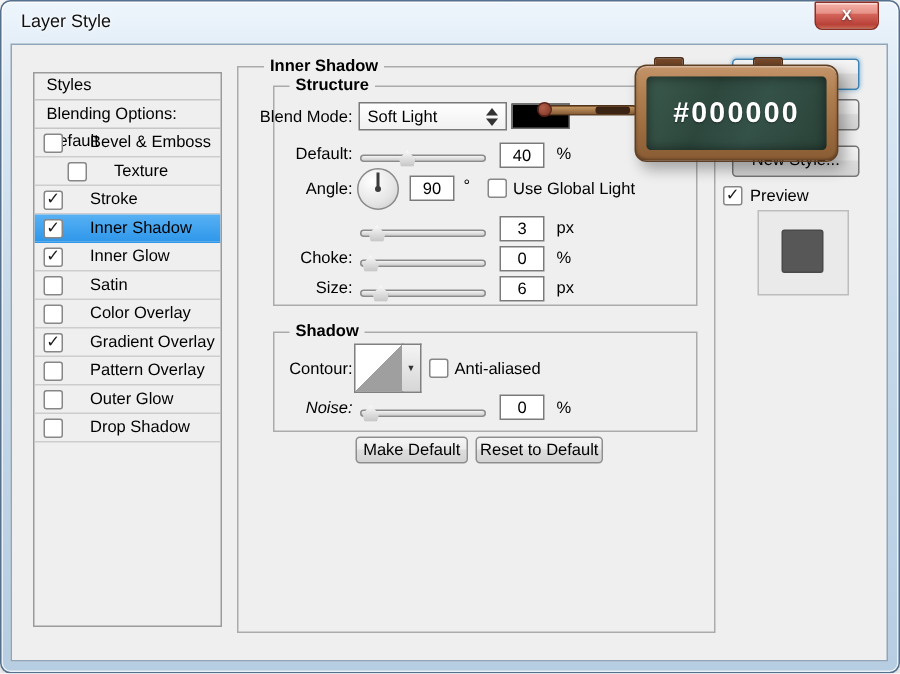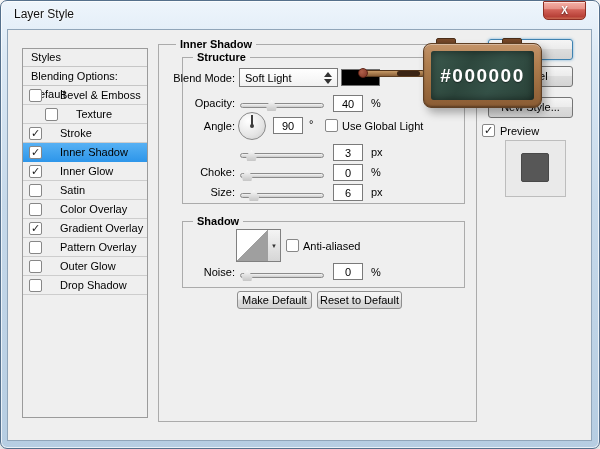--- a/index.html
+++ b/index.html
@@ -69,21 +69,21 @@
   .cdrop{position:absolute;width:13px;height:33px;border:1px solid #808080;border-left:none;box-sizing:border-box;
     background:linear-gradient(#f4f4f4,#d6d6d6);display:flex;align-items:center;justify-content:center;
     font-size:6px;color:#333;cursor:pointer;}
 
   .pbox{position:absolute;left:505px;top:140px;width:61px;height:57px;background:#eaeaea;border:1px solid #bdbdbd;box-sizing:border-box;}
   .pswatch{position:absolute;left:521px;top:153px;width:28px;height:29px;background:#575757;border:1px solid #494949;border-radius:2px;box-sizing:border-box;}
 
   
   .tab{position:absolute;width:20px;height:10px;border:1px solid #4a2d18;border-radius:2px;
     background:linear-gradient(180deg,#7a4a2a,#5e3820);box-sizing:border-box;z-index:19;}
-  .frame{position:absolute;left:423px;top:43px;width:119px;height:65px;border:1px solid #5f3f24;border-radius:8px;
+  .frame{position:absolute;left:423px;top:43px;width:136px;height:65px;border:1px solid #5f3f24;border-radius:8px;
     background:linear-gradient(180deg,#c4946a 0%,#b07f50 30%,#9a6a3e 70%,#8a5c34 100%);
     box-shadow:inset 0 1px 0 rgba(255,255,255,.35),inset 0 -1px 2px rgba(0,0,0,.35),4px 5px 9px rgba(0,0,0,.30);
     box-sizing:border-box;z-index:20;text-align:center;}
   .board{position:absolute;left:7px;top:7px;right:7px;bottom:7px;border-radius:3px;
     background:linear-gradient(115deg,#3c5a4e 0%,#2d473d 35%,#355248 60%,#2a4238 100%);
     box-shadow:inset 0 0 8px rgba(0,0,0,.55);display:flex;align-items:center;justify-content:center;}
   .board-text{color:#fff;font-weight:bold;font-size:19px;letter-spacing:1.5px;text-shadow:0 1px 1px rgba(0,0,0,.45);}
   .stick{position:absolute;left:363px;top:70px;width:62px;height:7px;border-radius:3px;border:1px solid rgba(60,35,15,.75);
     background:linear-gradient(180deg,#c79a66,#8a5f38);box-sizing:border-box;z-index:18;}
   .stick-band{position:absolute;left:55%;top:0;width:38%;height:100%;background:#3b2414;border-radius:2px;}
@@ -162,21 +162,21 @@
   <div class="lbl" style="left:145px;top:72px;">Blend Mode:</div>
   <div class="select" style="left:239px;top:68px;width:99px;">
     <span>Soft Light</span>
     <span class="updown">
         <span class="tri up"></span>
         <span class="tri down"></span>
       </span>
   </div>
   <div class="swatch" style="left:341px;top:69px;"></div>
 
-  <div class="lbl" style="left:145px;top:97px;">Opacity:</div>
+  <div class="lbl" style="left:145px;top:97px;">Default:</div>
   <div class="slider" style="left:240px;top:100px;">
     <div class="track"></div>
     <div class="thumb" style="left:31%;"></div>
   </div>
   <input class="valbox" style="left: 333px; top: 95px;" value="40">
   <div class="unit" style="left:371px;top:97px;">%</div>
 
   <div class="lbl" style="left:145px;top:120px;">Angle:</div>
   <div class="dial" style="left:238px;top:112px;">
     <div class="needle"></div>
@@ -206,28 +206,29 @@
   <div class="slider" style="left:240px;top:190px;">
     <div class="track"></div>
     <div class="thumb" style="left:10%;"></div>
   </div>
   <input class="valbox" style="left: 333px; top: 184px;" value="6">
   <div class="unit" style="left:371px;top:186px;">px</div>
 
   <div class="gbox" style="left:182px;top:221px;width:283px;height:67px;"></div>
   <div class="gtitle" style="left:193px;top:215px;">Shadow</div>
 
+  <div class="lbl" style="left:145px;top:240px;">Contour:</div>
   <div class="cthumb" style="left:236px;top:229px;"></div>
   <div class="cdrop" style="left:268px;top:229px;">
     <span>▼</span>
   </div>
   <div class="cb" style="position:absolute;left:286px;top:239px;"></div>
   <div class="unit" style="left:303px;top:240px;">Anti-aliased</div>
 
-  <div class="lbl" style="left:145px;top:266px;">Noise:</div>
+  <div class="lbl" style="left:145px;top:266px;font-style:italic;">Noise:</div>
   <div class="slider" style="left:240px;top:270px;">
     <div class="track"></div>
     <div class="thumb" style="left:2%;"></div>
   </div>
   <input class="valbox" style="left: 333px; top: 263px;" value="0">
   <div class="unit" style="left:371px;top:266px;">%</div>
 
   <div class="btn small" style="left:237px;top:291px;width:75px;">Make Default</div>
   <div class="btn small" style="left:317px;top:291px;width:85px;">Reset to Default</div>
 

